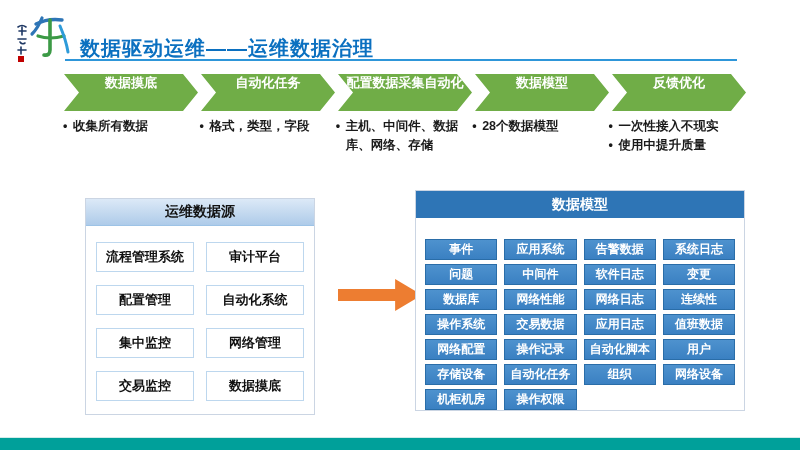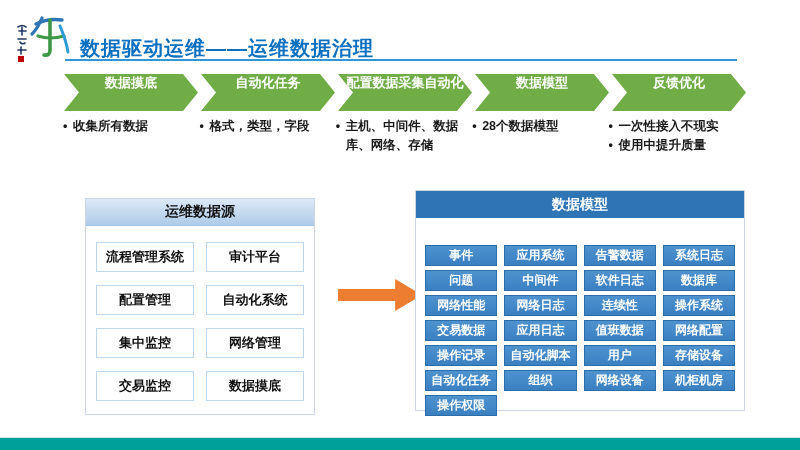--- a/index.html
+++ b/index.html
@@ -69,21 +69,21 @@
   .model-panel {
     position: absolute; left: 415px; top: 190px; width: 330px; height: 221px;
     background: #ffffff; border: 1px solid #CBD5E3;
   }
   .model-header {
     height: 27px; display: flex; align-items: center; justify-content: center;
     background: #2E75B6; font-size: 14px; font-weight: bold; color: #ffffff;
   }
   .model-grid {
     display: grid; grid-template-columns: repeat(4, 1fr);
-    column-gap: 7px; row-gap: 4px; padding: 27px 9px 10px 9px;
+    column-gap: 7px; row-gap: 4px; padding: 21px 9px 10px 9px;
   }
   .model-btn {
     height: 21px; background: linear-gradient(#4E92CE, #3A80C2);
     border: 1px solid #2A6DA8;
     display: flex; align-items: center; justify-content: center;
     font-size: 12px; font-weight: bold; color: #ffffff; white-space: nowrap;
   }
 
   
   .footer-bar {
@@ -196,20 +196,21 @@
   <div class="model-panel">
     <div class="model-header">数据模型</div>
     <div class="model-grid">
       <div class="model-btn">事件</div>
       <div class="model-btn">应用系统</div>
       <div class="model-btn">告警数据</div>
       <div class="model-btn">系统日志</div>
       <div class="model-btn">问题</div>
       <div class="model-btn">中间件</div>
       <div class="model-btn">软件日志</div>
+      <div class="model-btn">变更</div>
       <div class="model-btn">数据库</div>
       <div class="model-btn">网络性能</div>
       <div class="model-btn">网络日志</div>
       <div class="model-btn">连续性</div>
       <div class="model-btn">操作系统</div>
       <div class="model-btn">交易数据</div>
       <div class="model-btn">应用日志</div>
       <div class="model-btn">值班数据</div>
       <div class="model-btn">网络配置</div>
       <div class="model-btn">操作记录</div>

